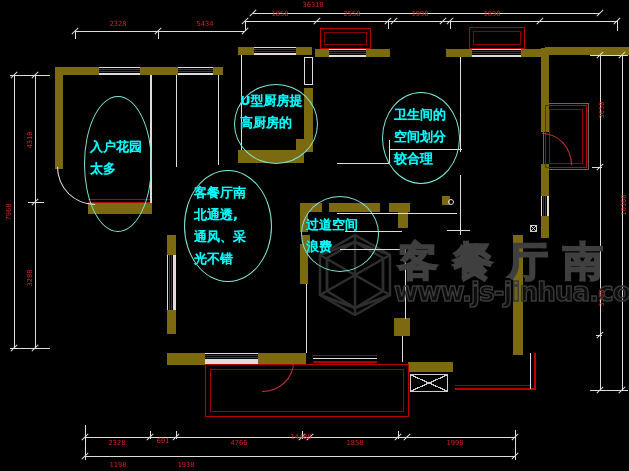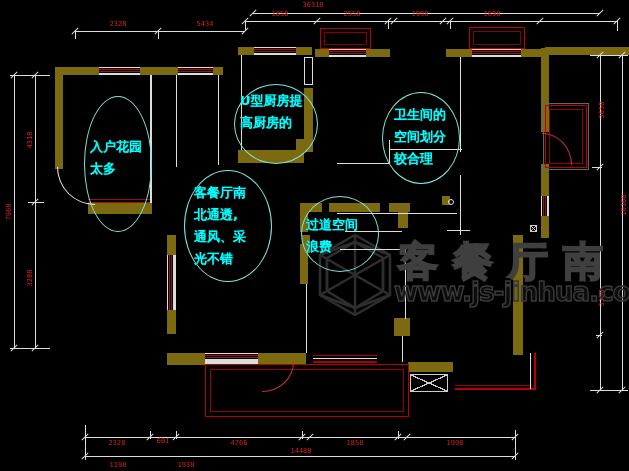--- a/index.html
+++ b/index.html
@@ -210,21 +210,21 @@
   <span class="dim v" style="left:30px;top:278px">3288</span>
   <span class="dim v" style="left:9px;top:212px">7968</span>
   <span class="dim v" style="left:602px;top:110px">3650</span>
   <span class="dim v" style="left:602px;top:298px">3308</span>
   <span class="dim v" style="left:624px;top:205px">10160</span>
   <span class="dim" style="left:117px;top:443px">2328</span>
   <span class="dim" style="left:163px;top:441px">601</span>
   <span class="dim" style="left:239px;top:443px">4766</span>
   <span class="dim" style="left:355px;top:443px">1858</span>
   <span class="dim" style="left:455px;top:443px">1998</span>
-  <span class="dim" style="left:301px;top:451px">14488</span>
+  <span class="dim" style="left:301px;top:437px">14488</span>
   <span class="dim" style="left:118px;top:465px">1198</span>
   <span class="dim" style="left:186px;top:465px">1938</span>
 
   <div class="ann" style="left:84px;top:96px;width:68px;height:136px"></div>
   <div class="at" style="left:90px;top:136px">
     <div style="position:static">入户花园</div>
     <div style="position:static">太多</div>
   </div>
 
   <div class="ann" style="left:234px;top:84px;width:84px;height:80px"></div>

